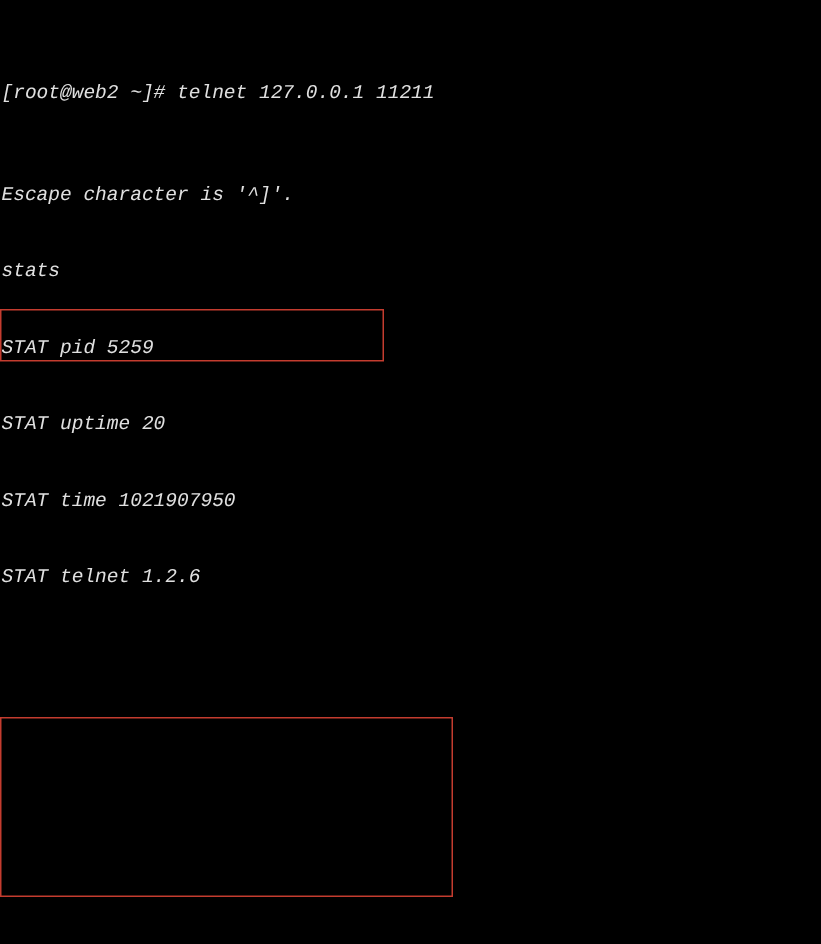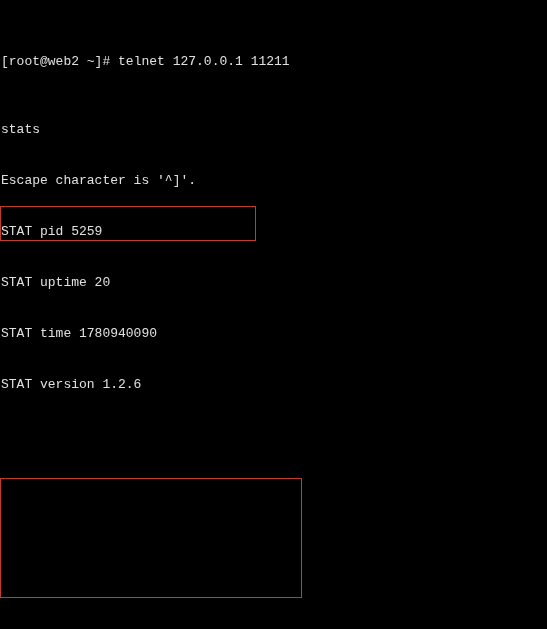--- a/index.html
+++ b/index.html
@@ -13,40 +13,40 @@
   .terminal {
     font-family: "Courier New", monospace;
     font-size: 13px;
     line-height: 17px;
     color: #e0e0e0;
     padding: 2px 1px;
     position: relative;
     white-space: pre;
   }
   .prompt-user { color: #e0e0e0; }
-  .line { white-space: pre; }
+  .line { white-space: pre; font-style: italic; }
   .hlbox {
     position: absolute;
     border: 1px solid #c43c2f;
     pointer-events: none;
   }
 </style>
 </head>
 <body>
 
 <div class="terminal">
 
   <div class="line"><span class="prompt-user">[root@web2 ~]# </span><span>telnet 127.0.0.1 11211</span></div>
 
+  <div class="line">Escape character is '^]'.</div>
   <div class="line">stats</div>
-  <div class="line">Escape character is '^]'.</div>
   <div class="line">STAT pid 5259</div>
   <div class="line">STAT uptime 20</div>
-  <div class="line">STAT time 1780940090</div>
-  <div class="line">STAT version 1.2.6</div>
+  <div class="line">STAT time 1021907950</div>
+  <div class="line">STAT telnet 1.2.6</div>
   
   
   
   
   
   
   
   
   
   

